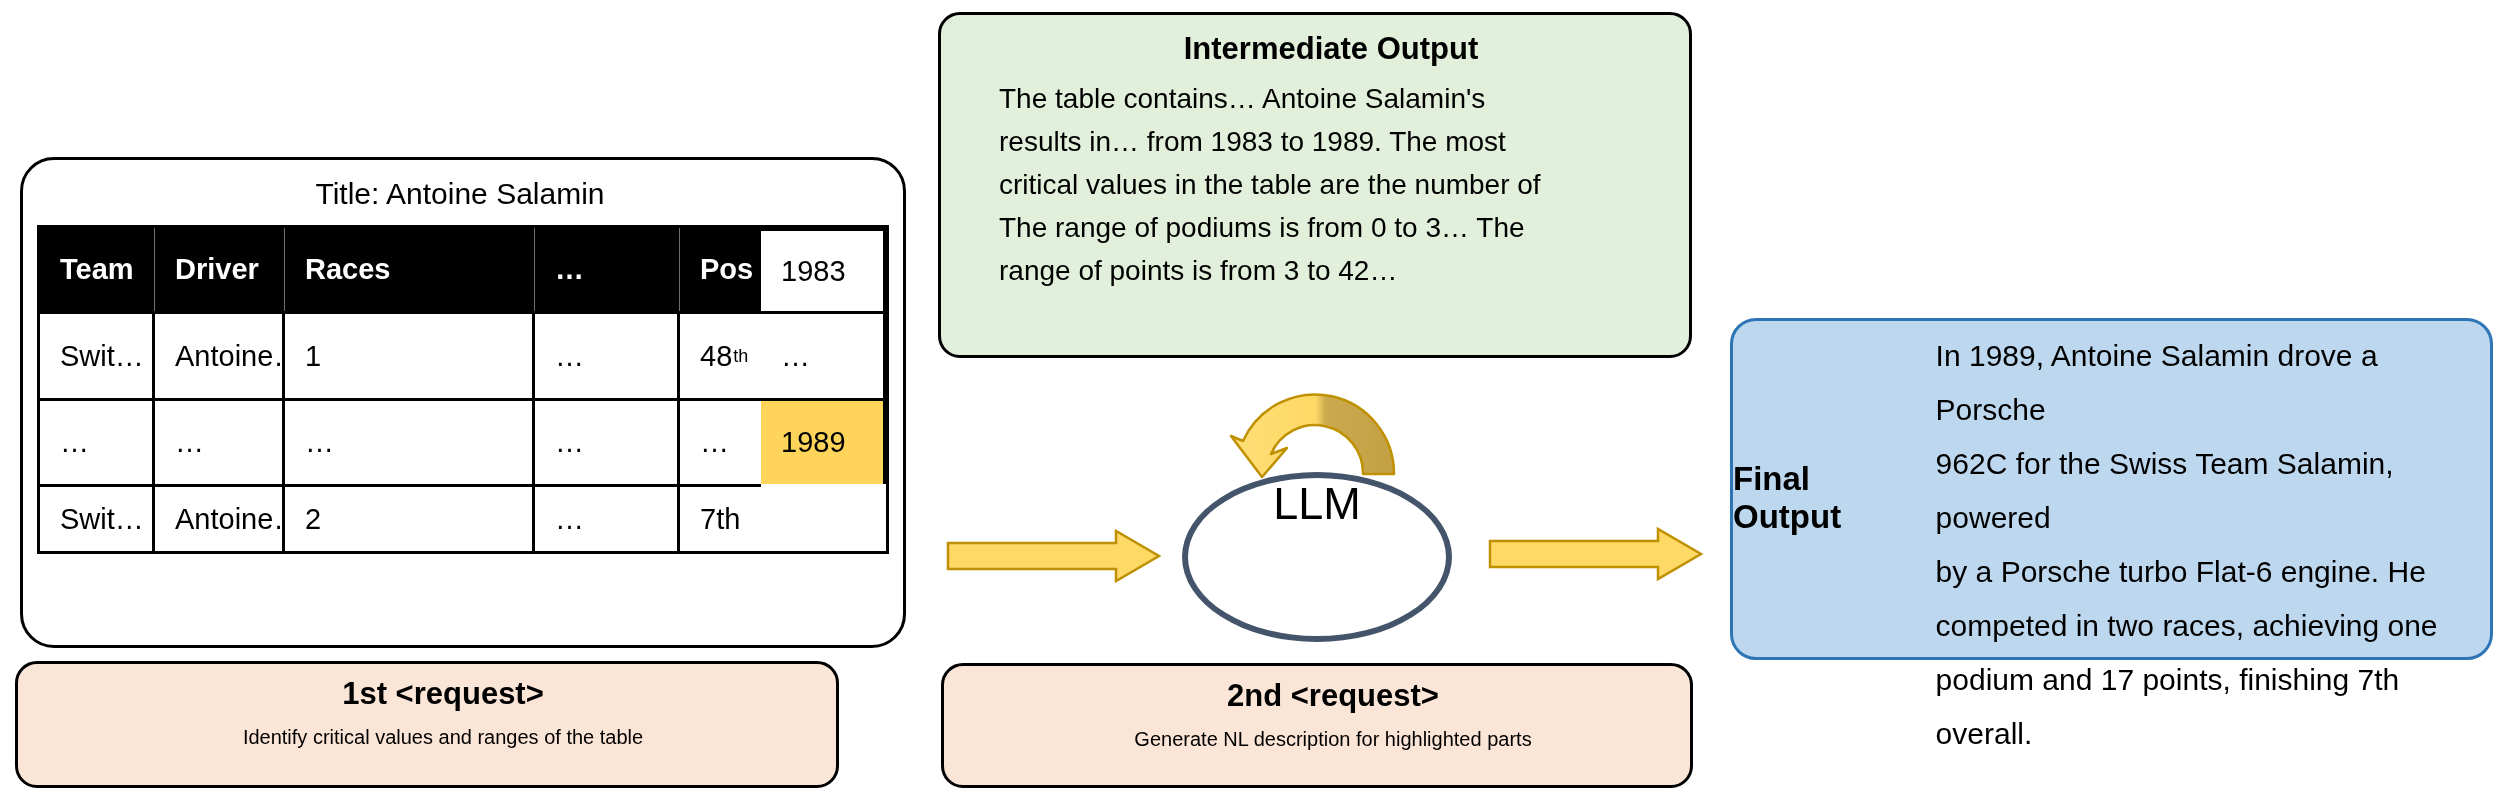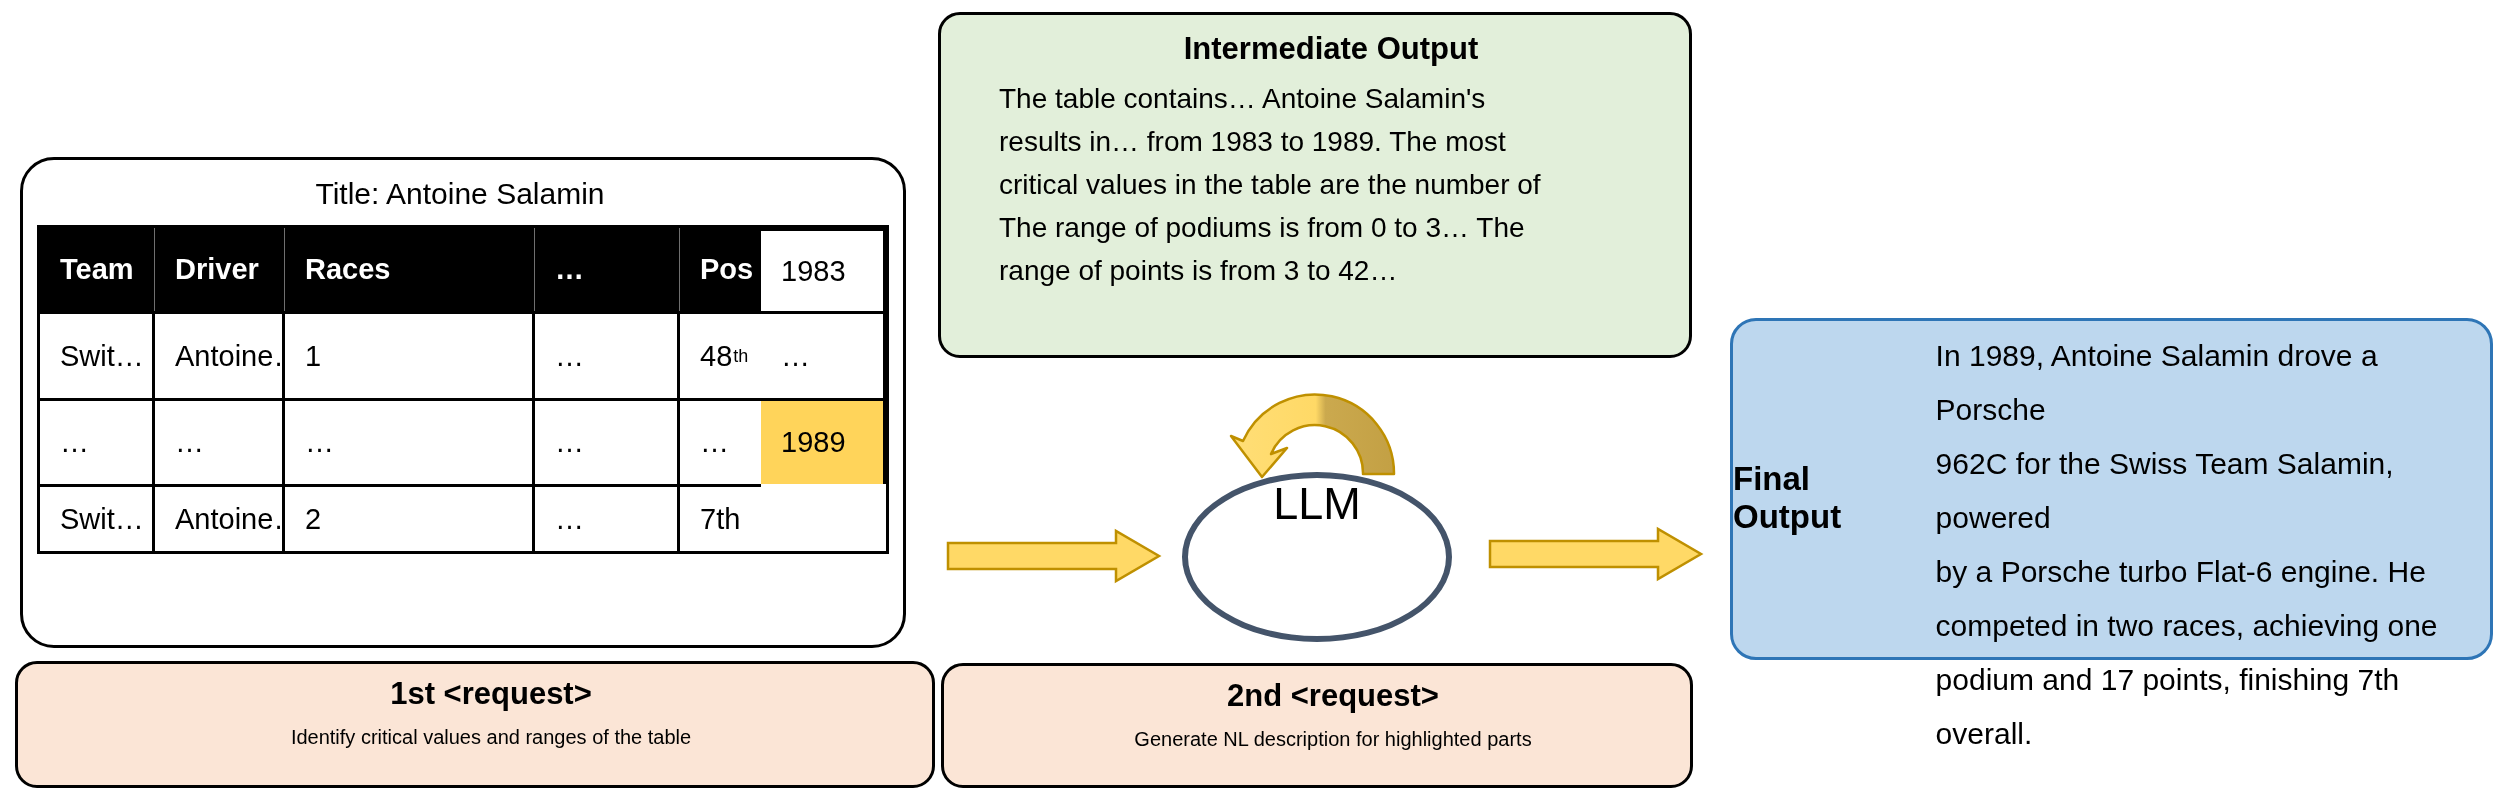--- a/index.html
+++ b/index.html
@@ -45,21 +45,21 @@
   
   .callout{
     border:3px solid #000;border-radius:22px;
     display:flex;flex-direction:column;align-items:center;padding-left:32px;
   }
   .peach{background:#FBE5D6;}
   .green{background:#E2EFDA;}
   .req-title{font-size:31px;font-weight:bold;margin-top:12px;}
   .req-body{font-size:20px;margin-top:14px;}
 
-  .box-first{left:15px;top:661px;width:920px;height:127px;}
+  .box-first{left:15px;top:661px;width:824px;height:127px;}
   .box-second{left:941px;top:663px;width:752px;height:125px;}
 
   .box-intermediate{left:938px;top:12px;width:754px;height:346px;}
   .io-title{font-size:31px;font-weight:bold;margin-top:16px;}
   .io-body{
     align-self:flex-start;margin-top:10px;padding:0 26px;
     font-size:28px;line-height:43px;
   }
 
   .box-final{

